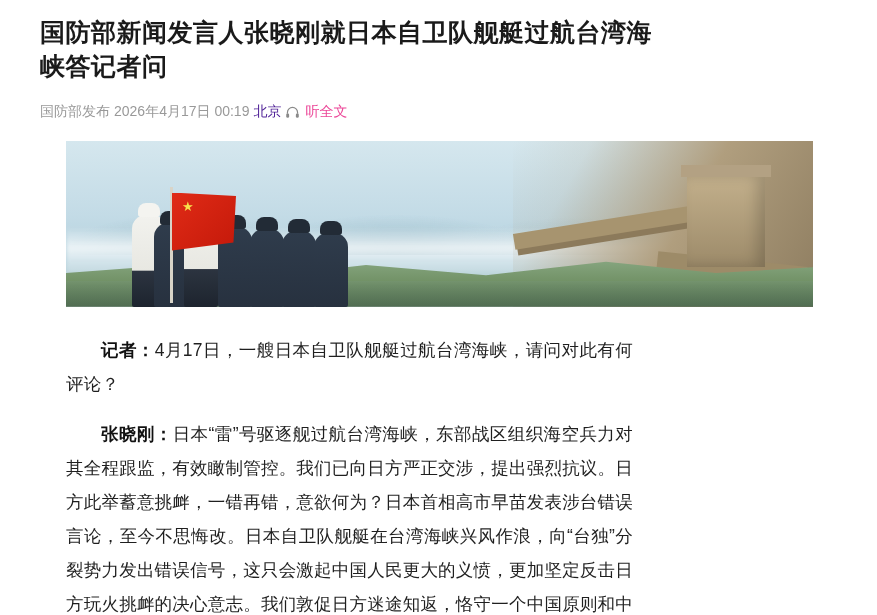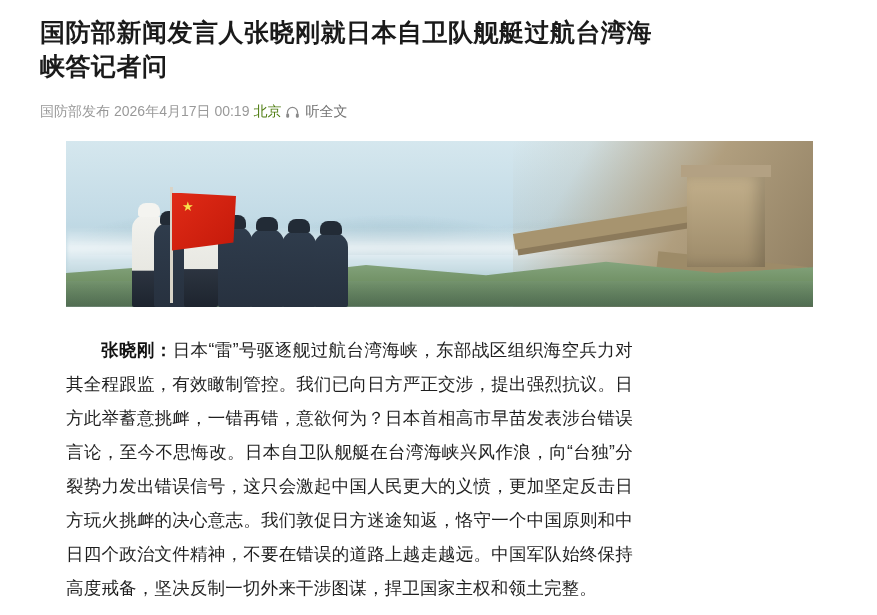--- a/index.html
+++ b/index.html
@@ -39,39 +39,39 @@
     color: #999999;
     line-height: 1;
   }
   .meta-source {
     color: #999999;
   }
   .meta-date {
     color: #999999;
   }
   .meta-place {
-    color: #4d7c0f;
+    color: #4c1d95;
   }
   .audio-link {
     display: flex;
     align-items: center;
     gap: 5px;
     color: #8a8a8a;
     cursor: pointer;
   }
   .headphone-icon {
     display: inline-block;
     width: 15px;
     height: 15px;
     position: relative;
     top: 1px;
   }
   .audio-label {
     font-size: 14px;
-    color: #737373;
+    color: #ec4899;
   }
   .hero-wrap {
     margin-top: 22px;
     padding-left: 26px;
   }
   .hero {
     width: 747px;
     height: 166px;
     position: relative;
     overflow: hidden;
@@ -267,17 +267,20 @@
           </div>
       </div>
       <div class="flag-pole"></div>
       <div class="flag"></div>
       <div class="flag-star">★</div>
     </div>
   </div>
 
   <div class="body-wrap">
     <p class="para">
+      <span class="lead">记者：</span><span>4月17日，一艘日本自卫队舰艇过航台湾海峡，请问对此有何评论？</span>
+    </p>
+    <p class="para">
       <span class="lead">张晓刚：</span><span>日本“雷”号驱逐舰过航台湾海峡，东部战区组织海空兵力对其全程跟监，有效瞰制管控。我们已向日方严正交涉，提出强烈抗议。日方此举蓄意挑衅，一错再错，意欲何为？日本首相高市早苗发表涉台错误言论，至今不思悔改。日本自卫队舰艇在台湾海峡兴风作浪，向“台独”分裂势力发出错误信号，这只会激起中国人民更大的义愤，更加坚定反击日方玩火挑衅的决心意志。我们敦促日方迷途知返，恪守一个中国原则和中日四个政治文件精神，不要在错误的道路上越走越远。中国军队始终保持高度戒备，坚决反制一切外来干涉图谋，捍卫国家主权和领土完整。</span>
     </p>
   </div>
 
 </div>
 
 </body></html>

